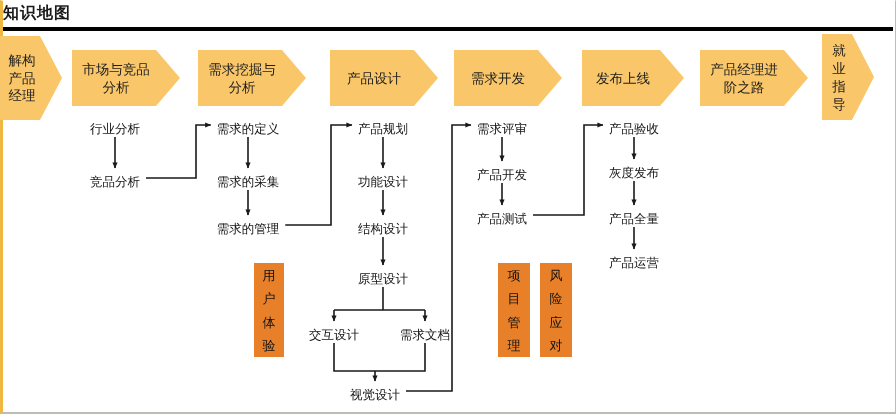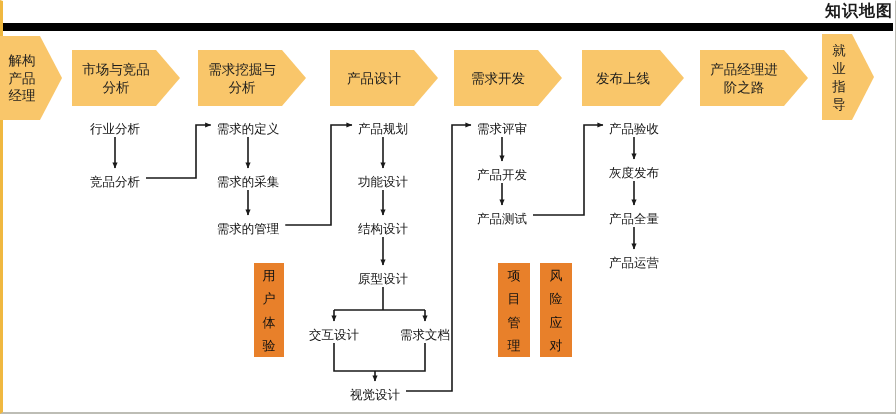--- a/index.html
+++ b/index.html
@@ -1,21 +1,21 @@
 <!DOCTYPE html>
 <html><head>
 <meta charset="utf-8">
 <style>
   html,body{margin:0;padding:0;background:#ffffff;}
   body{font-family:"Liberation Sans","DejaVu Sans",sans-serif;}
   #page{position:relative;width:896px;height:414px;background:#ffffff;overflow:hidden;box-sizing:border-box;}
   #frame-border{position:absolute;left:0;top:0;width:896px;height:414px;box-sizing:border-box;
     border-left:3px solid #f0b840;border-right:1px solid #bdbdb5;border-bottom:2px solid #bdbdb5;border-top:1px solid #ffffff;pointer-events:none;}
   #title-bar{position:absolute;left:3px;top:0;width:890px;height:31px;box-sizing:border-box;
-    border-bottom:8px solid #000000;display:flex;align-items:center;justify-content:flex-end;}
+    border-bottom:4px solid #000000;display:flex;align-items:center;justify-content:flex-start;}
   #title-text{font-size:16px;font-weight:bold;color:#1a1a1a;letter-spacing:1px;}
   svg#canvas{position:absolute;left:0;top:0;width:896px;height:414px;}
   .chev-label{font-size:13.5px;fill:#1c1c1c;text-anchor:middle;}
   .node-label{font-size:12.5px;fill:#141414;text-anchor:middle;}
   .vbox-label{font-size:13px;fill:#111111;text-anchor:middle;}
   .conn{stroke:#1a1a1a;stroke-width:1.6;fill:none;}
 </style>
 </head>
 <body>
 

